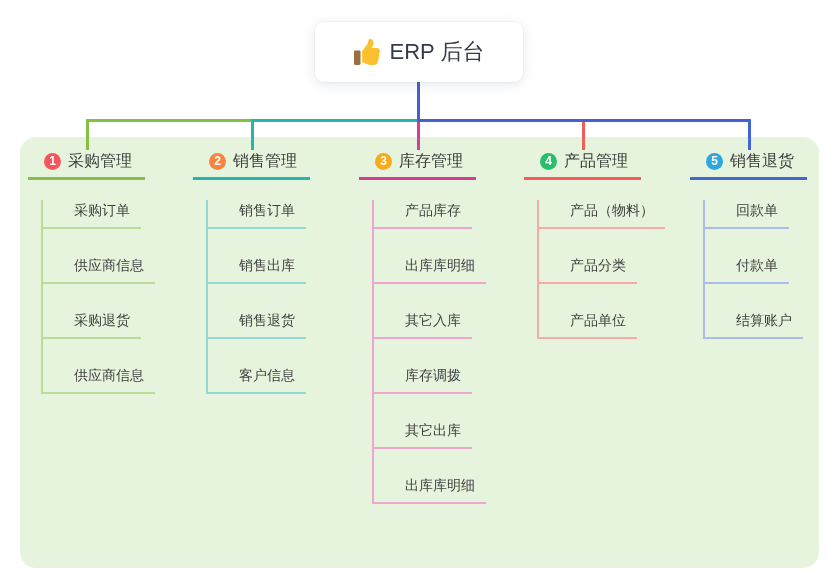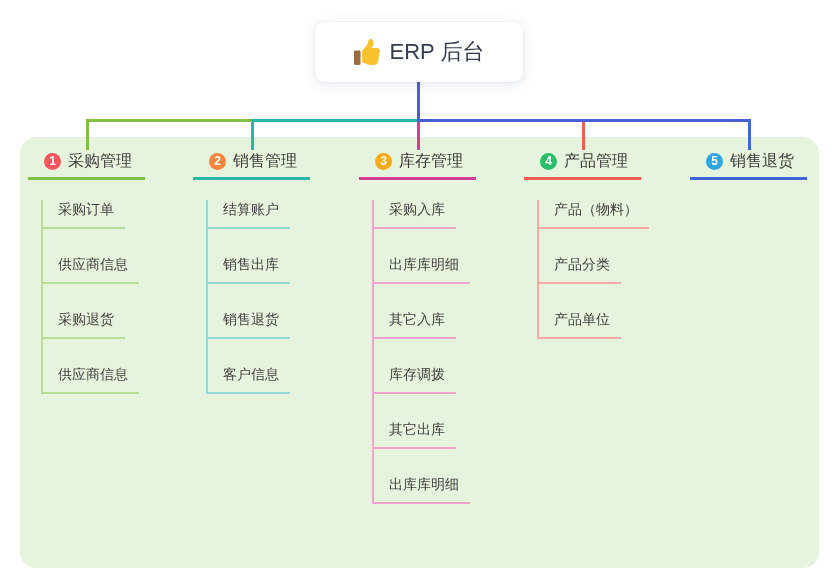--- a/index.html
+++ b/index.html
@@ -36,23 +36,23 @@
     font-size:16px; color:#3c3c3c; white-space:nowrap; cursor:default;
   }
   .badge {
     width:17px; height:17px; border-radius:50%; background:var(--badge);
     color:#fff; font-size:12px; line-height:17px; text-align:center;
     margin-right:7px; flex:0 0 17px; font-weight:bold;
   }
   .branch-children { margin-left:13px; border-left:2px solid var(--cl); }
   .child-node {
     display:table; white-space:nowrap;
-    margin-top:26px; padding:0 11px 7px 15px;
+    margin-top:26px; padding:0 11px 7px 31px;
     border-bottom:2px solid var(--cl);
-    font-size:14px; line-height:20px; color:#3f3f3f; cursor:default;font-family:Liberation Mono, monospace;
+    font-size:14px; line-height:20px; color:#3f3f3f; cursor:default;
   }
   .child-node:first-child { margin-top:20px; }
 
   .b0 { left:28px; }  .b1 { left:193px; }  .b2 { left:359px; }
   .b3 { left:524px; } .b4 { left:690px; }
 </style>
 </head>
 <body>
 
 <div class="stage">
@@ -93,34 +93,34 @@
       <div class="child-node">供应商信息</div>
     </div>
   </div>
 
   <div class="branch b1" style="--c: #27b5ac; --cl: #93d9d3; --badge: #f8853e;">
     <div class="branch-header">
       <span class="badge">2</span>
       <span>销售管理</span>
     </div>
     <div class="branch-children">
-      <div class="child-node">结算账户</div>
+      <div class="child-node">销售订单</div>
       <div class="child-node">销售出库</div>
       <div class="child-node">销售退货</div>
       <div class="child-node">客户信息</div>
     </div>
   </div>
 
   <div class="branch b2" style="--c: #d63d96; --cl: #efa6ce; --badge: #f8ab19;">
     <div class="branch-header">
       <span class="badge">3</span>
       <span>库存管理</span>
     </div>
     <div class="branch-children">
-      <div class="child-node">采购入库</div>
+      <div class="child-node">产品库存</div>
       <div class="child-node">出库库明细</div>
       <div class="child-node">其它入库</div>
       <div class="child-node">库存调拨</div>
       <div class="child-node">其它出库</div>
       <div class="child-node">出库库明细</div>
     </div>
   </div>
 
   <div class="branch b3" style="--c: #f25e57; --cl: #f8aba6; --badge: #2abd6a;">
     <div class="branch-header">
@@ -132,15 +132,20 @@
       <div class="child-node">产品分类</div>
       <div class="child-node">产品单位</div>
     </div>
   </div>
 
   <div class="branch b4" style="--c: #4167d6; --cl: #a9bcec; --badge: #2ea7e0;">
     <div class="branch-header">
       <span class="badge">5</span>
       <span>销售退货</span>
     </div>
+    <div class="branch-children">
+      <div class="child-node">回款单</div>
+      <div class="child-node">付款单</div>
+      <div class="child-node">结算账户</div>
+    </div>
   </div>
 
 </div>
 
 </body></html>

